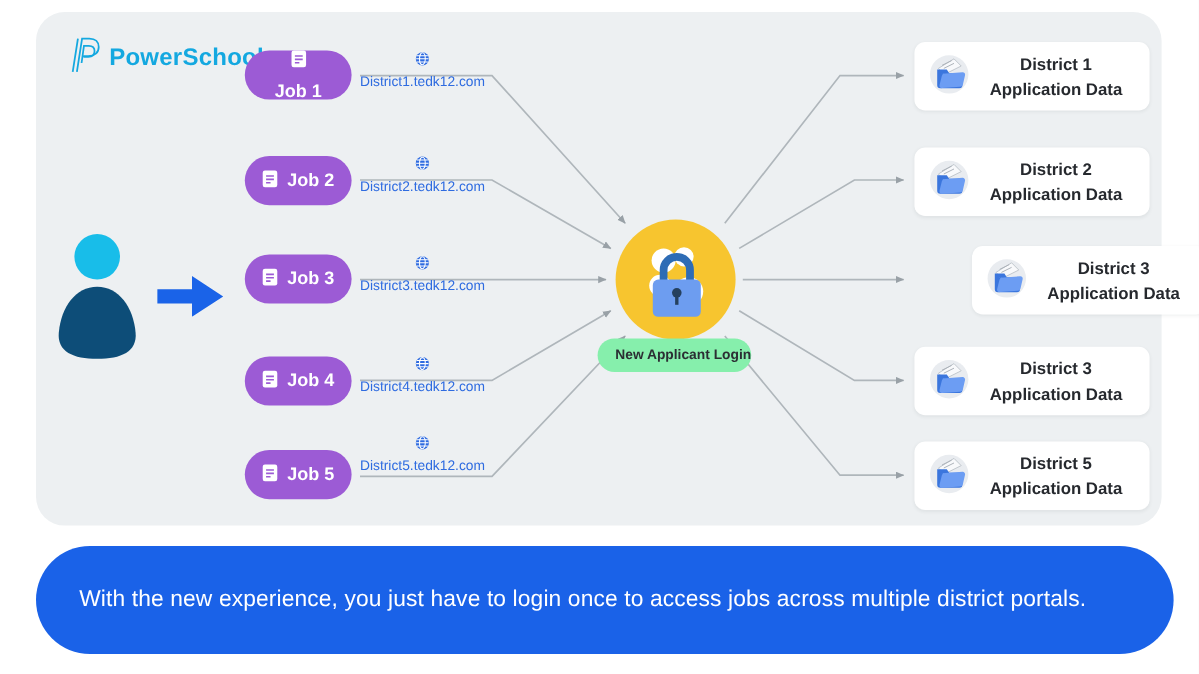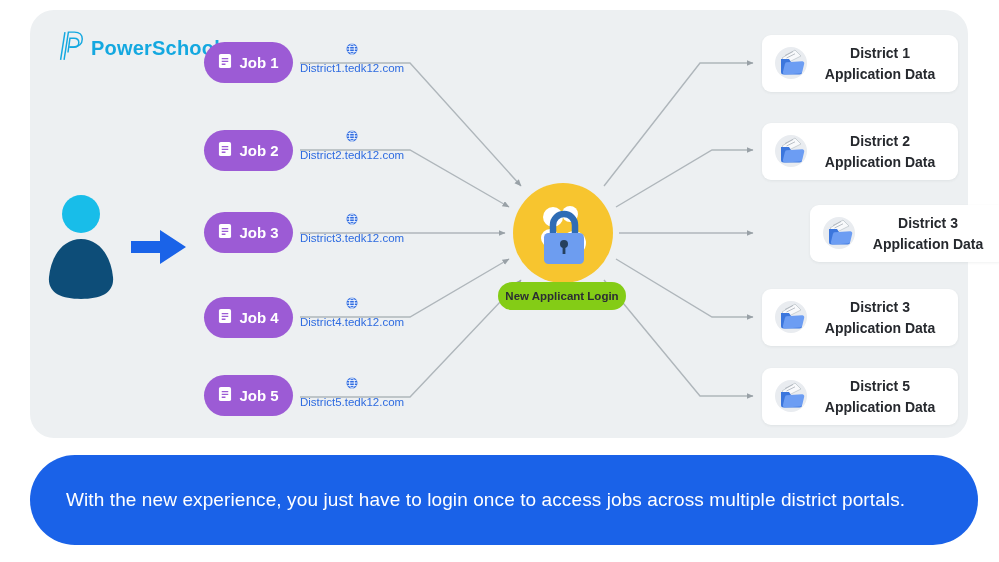--- a/index.html
+++ b/index.html
@@ -24,40 +24,40 @@
   .person { position: absolute; left: 43px; top: 193px; z-index: 2; }
   .flow-arrow { position: absolute; left: 131px; top: 230px; z-index: 2; }
 
   .job-pill {
     position: absolute; left: 204px; width: 89px; height: 41px;
     background: #9C5BD5; border-radius: 21px;
     display: flex; align-items: center; justify-content: center; gap: 7px;
     color: #ffffff; font-size: 15px; font-weight: bold; z-index: 2;
     cursor: pointer;
   }
-  .job-1 { top: 42px; } .job-2 { top: 130px; } .job-3 { top: 212px; } .job-4 { top: 297px; } .job-5 { top: 375px; }
+  .job-1 { top: 42px; flex-direction: column; } .job-2 { top: 130px; } .job-3 { top: 212px; } .job-4 { top: 297px; } .job-5 { top: 375px; }
 
   .url-link {
     position: absolute; left: 300px; height: 16px;
     display: flex; align-items: center; gap: 5px;
     color: #2E6BE0; font-size: 11.5px; z-index: 2; cursor: pointer;
     white-space: nowrap;
     flex-direction: column;
   }
-  .url-1 { top: 43px; } .url-2 { top: 130px; } .url-3 { top: 213px; } .url-4 { top: 297px; } .url-5 { top: 377px; }
+  .url-1 { top: 43px; } .url-2 { top: 130px; } .url-3 { top: 213px; } .url-4 { top: 297px; } .url-5 { top: 363px; }
 
   .login-circle {
     position: absolute; left: 513px; top: 183px; width: 100px; height: 100px;
     background: #F7C52F; border-radius: 50%; z-index: 2;
     display: flex; align-items: center; justify-content: center;
   }
   .login-pill {
     position: absolute; left: 498px; top: 282px; width: 128px; height: 28px;
-    background: #84cc16; border-radius: 14px; z-index: 3;
-    display: flex; align-items: center; justify-content: center;
+    background: #86efac; border-radius: 14px; z-index: 3;
+    display: flex; align-items: center; justify-content: flex-end;
     color: #2B2E33; font-size: 11.5px; font-weight: bold; cursor: pointer;
     white-space: nowrap;
   }
 
   .district-card {
     position: absolute; left: 762px; width: 196px; height: 57px;
     background: #ffffff; border-radius: 9px; z-index: 2;
     box-shadow: 0 1px 3px rgba(40,50,60,.07);
     display: flex; align-items: center; padding-left: 8px;
   }

